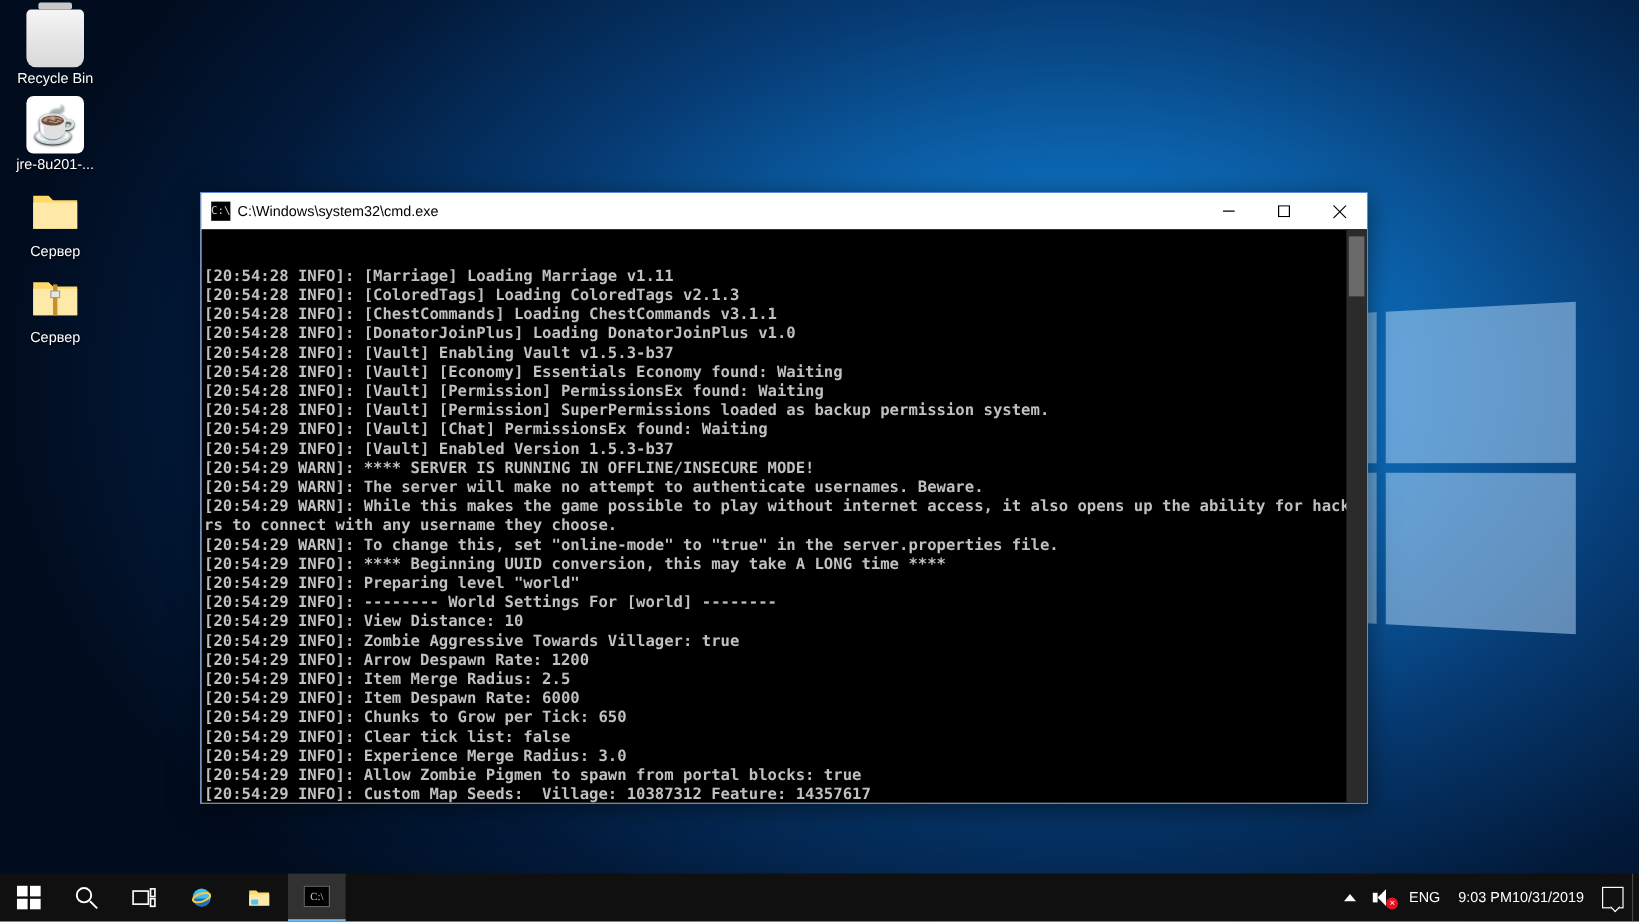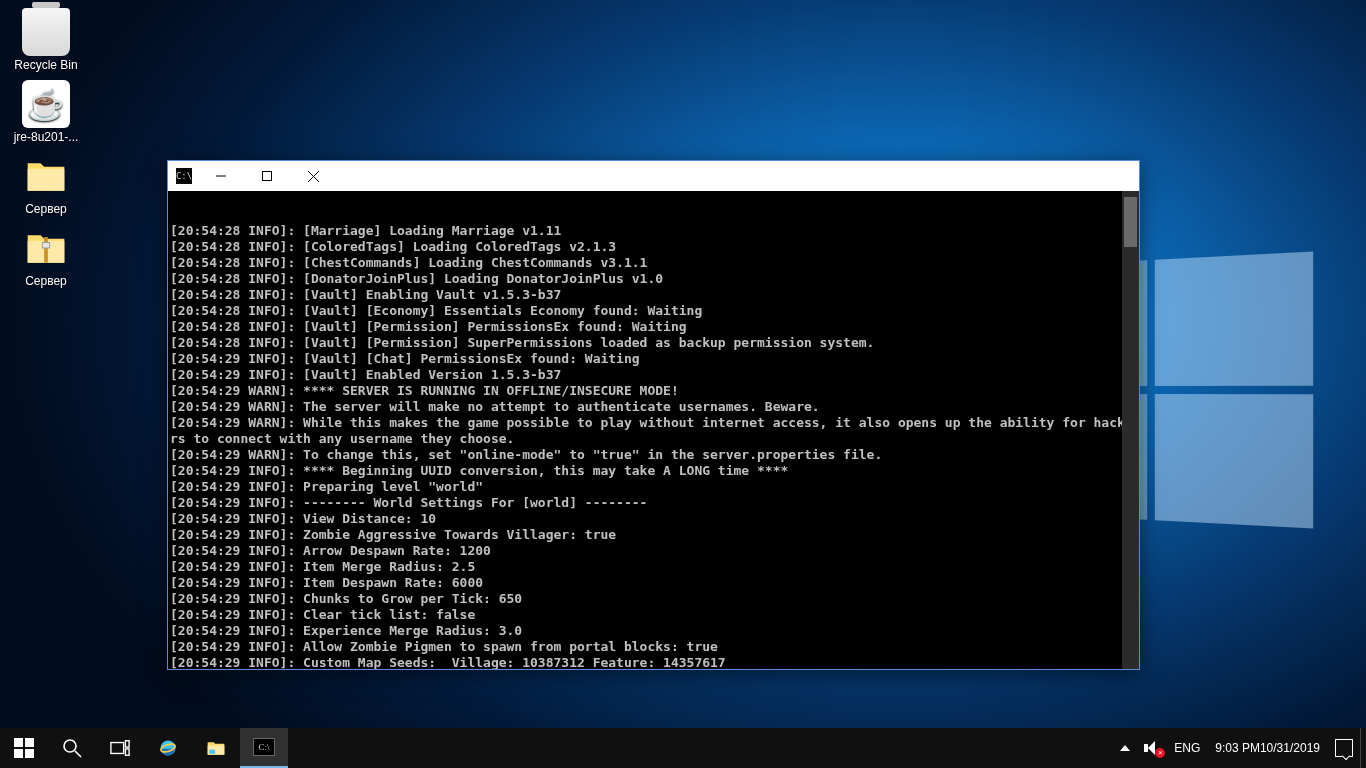--- a/index.html
+++ b/index.html
@@ -96,20 +96,21 @@
             <rect x="20" y="18" width="8" height="6" fill="#e6e6e6" stroke="#999"></rect>
           </svg>
         </div>
         <div>Сервер</div>
       </div>
     </div>
 
   <div class="cmd-window">
     <div class="titlebar">
       <div class="ticon">C:\</div>
+      <div class="title">C:\Windows\system32\cmd.exe</div>
       <div class="winbtns">
         <div class="winbtn">
           <svg width="10" height="10">
               <line x1="0" y1="5" x2="10" y2="5" stroke="#000" stroke-width="1"></line>
             </svg>
         </div>
         <div class="winbtn">
           <svg width="10" height="10">
               <rect x="0.5" y="0.5" width="9" height="9" fill="none" stroke="#000" stroke-width="1"></rect>
             </svg>

